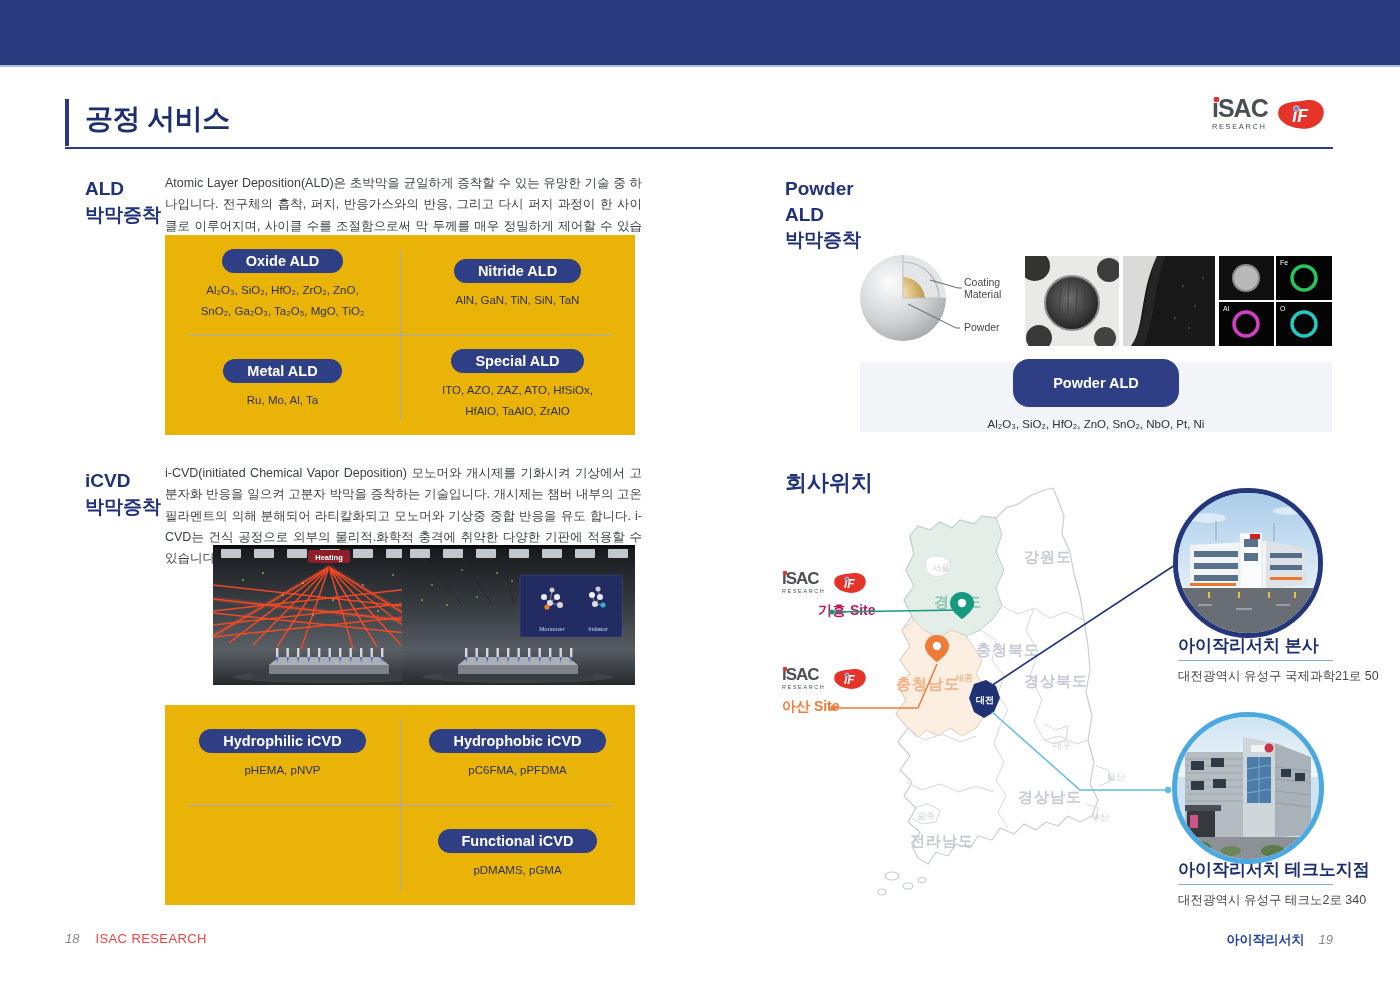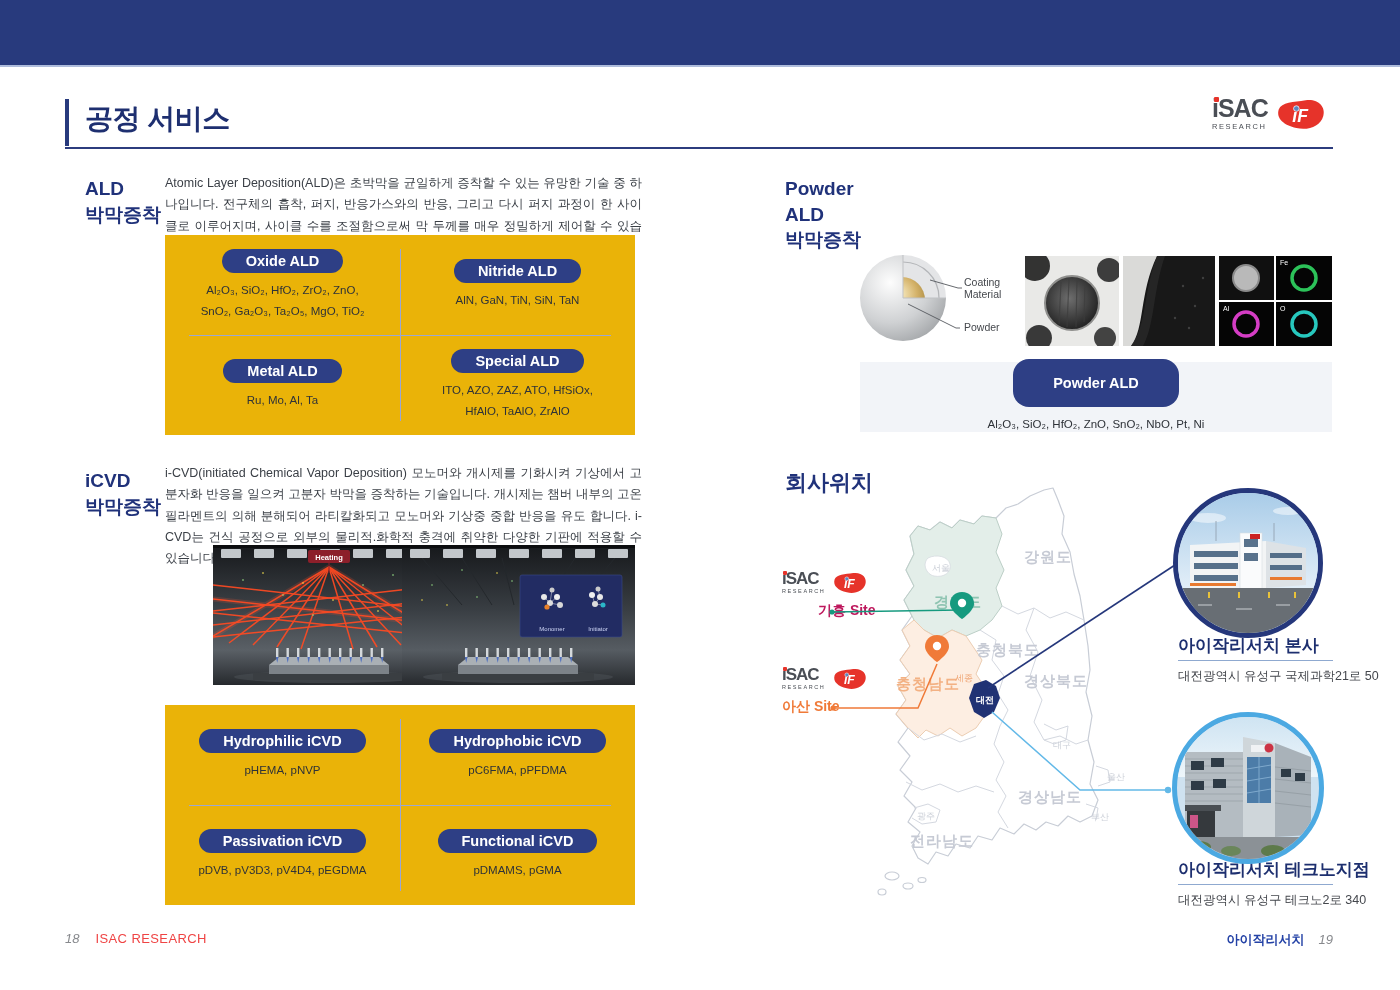--- a/index.html
+++ b/index.html
@@ -322,24 +322,20 @@
 
   <div class="abs qbox" style="left:165px;top:705px;width:470px;height:200px;">
     <div class="qcell">
       <span class="pill">Hydrophilic iCVD</span>
       <span class="pill-items">pHEMA, pNVP</span>
     </div>
     <div class="qcell tr">
       <span class="pill">Hydrophobic iCVD</span>
       <span class="pill-items">pC6FMA, pPFDMA</span>
     </div>
-    <div class="qcell bl">
-      <span class="pill">Passivation iCVD</span>
-      <span class="pill-items">pDVB, pV3D3, pV4D4, pEGDMA</span>
-    </div>
     <div class="qcell br">
       <span class="pill">Functional iCVD</span>
       <span class="pill-items">pDMAMS, pGMA</span>
     </div>
     <div class="vdiv"></div>
     <div class="hdiv"></div>
   </div>
 
   <div class="abs sec-label" style="left:785px;top:176px;">Powder
 ALD

